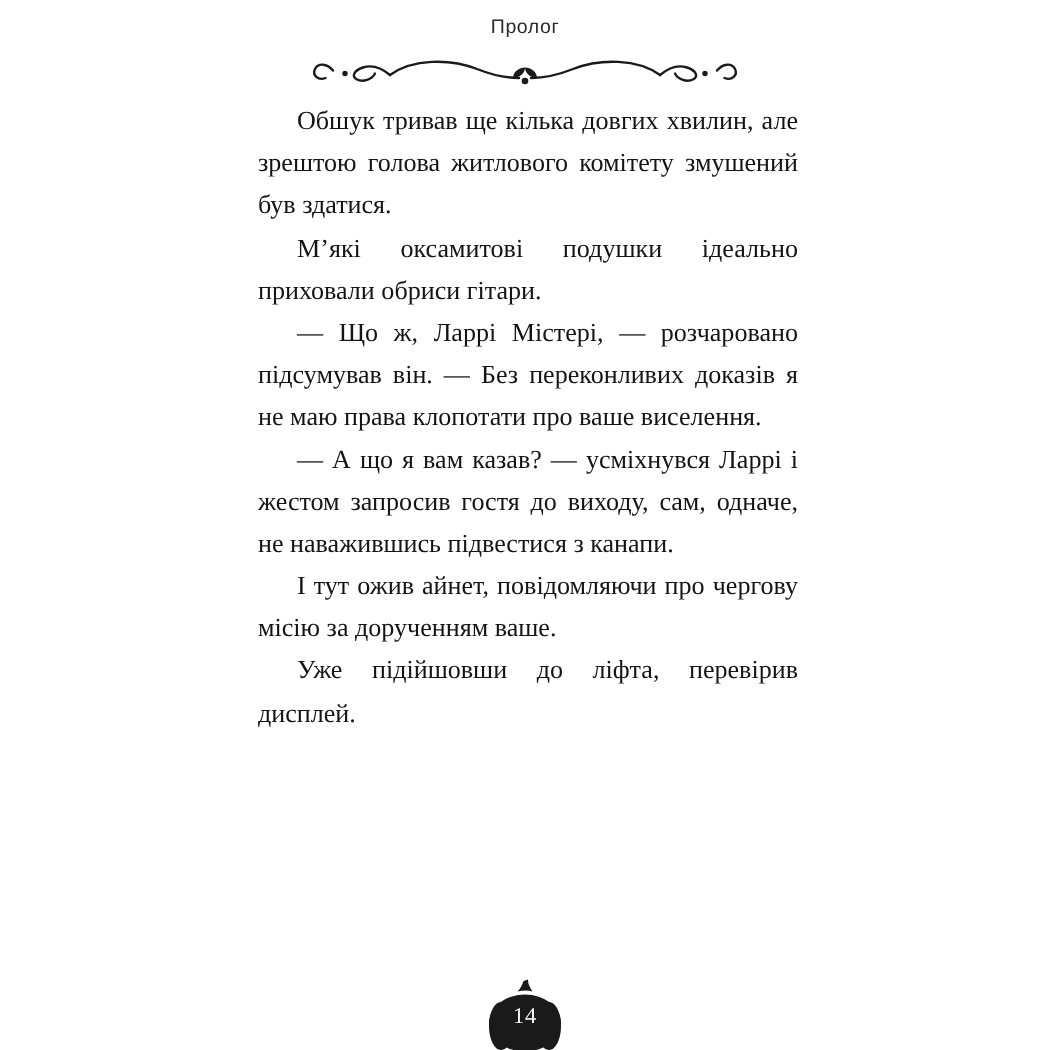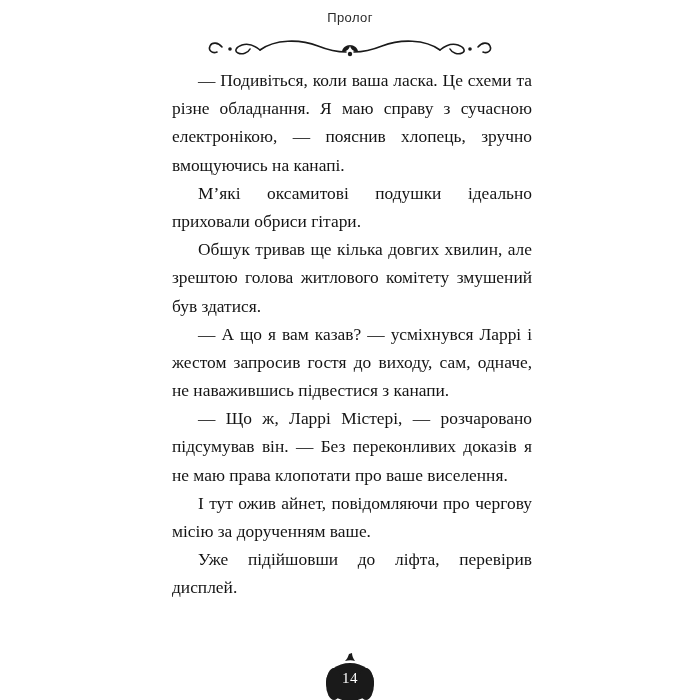--- a/index.html
+++ b/index.html
@@ -119,25 +119,24 @@
         <path d="M150 12 C 154 12, 158 15, 158 19 C 154 19, 150 16, 150 12 Z"></path>
         <path d="M150 12 C 146 12, 142 15, 142 19 C 146 19, 150 16, 150 12 Z"></path>
         <circle cx="150" cy="21" r="2.2"></circle>
         <circle cx="30" cy="16" r="1.8"></circle>
         <circle cx="270" cy="16" r="1.8"></circle>
       </g>
     </svg>
   </div>
 
   <div class="text-block">
-    <p>— Подивіться, коли ваша ласка. Це схеми та різне обладнання. Я маю справу з сучасною електронікою, — пояснив хлопець, зручно вмощуючись на канапі.</p>
+    <p>Обшук тривав ще кілька довгих хвилин, але зрештою голова житлового комітету змушений був здатися.</p>
     <p>М’які оксамитові подушки ідеально приховали обриси гітари.</p>
-    <p>Обшук тривав ще кілька довгих хвилин, але зрештою голова житлового комітету змушений був здатися.</p>
+    <p>— Що ж, Ларрі Містері, — розчаровано підсумував він. — Без переконливих доказів я не маю права клопотати про ваше виселення.</p>
     <p>— А що я вам казав? — усміхнувся Ларрі і жестом запросив гостя до виходу, сам, одначе, не наважившись підвестися з канапи.</p>
-    <p>— Що ж, Ларрі Містері, — розчаровано підсумував він. — Без переконливих доказів я не маю права клопотати про ваше виселення.</p>
     <p>І тут ожив айнет, повідомляючи про чергову місію за дорученням ваше.</p>
     <p class="last-line-left">Уже підійшовши до ліфта, перевірив дисплей.</p>
   </div>
 
   <div class="folio">
     <div class="folio-badge">
       <svg width="56" height="50" viewBox="0 0 56 50" aria-hidden="true">
         <path d="M27 4 C 26 7, 25 9, 23 11 C 27 10, 30 10, 33 11 C 31 8, 30 6, 30 3 Z" fill="#1a1a1a"></path>
         <ellipse cx="28" cy="32" rx="24" ry="19" fill="#1a1a1a"></ellipse>
         <ellipse cx="12" cy="34" rx="8" ry="16" fill="#1a1a1a"></ellipse>

